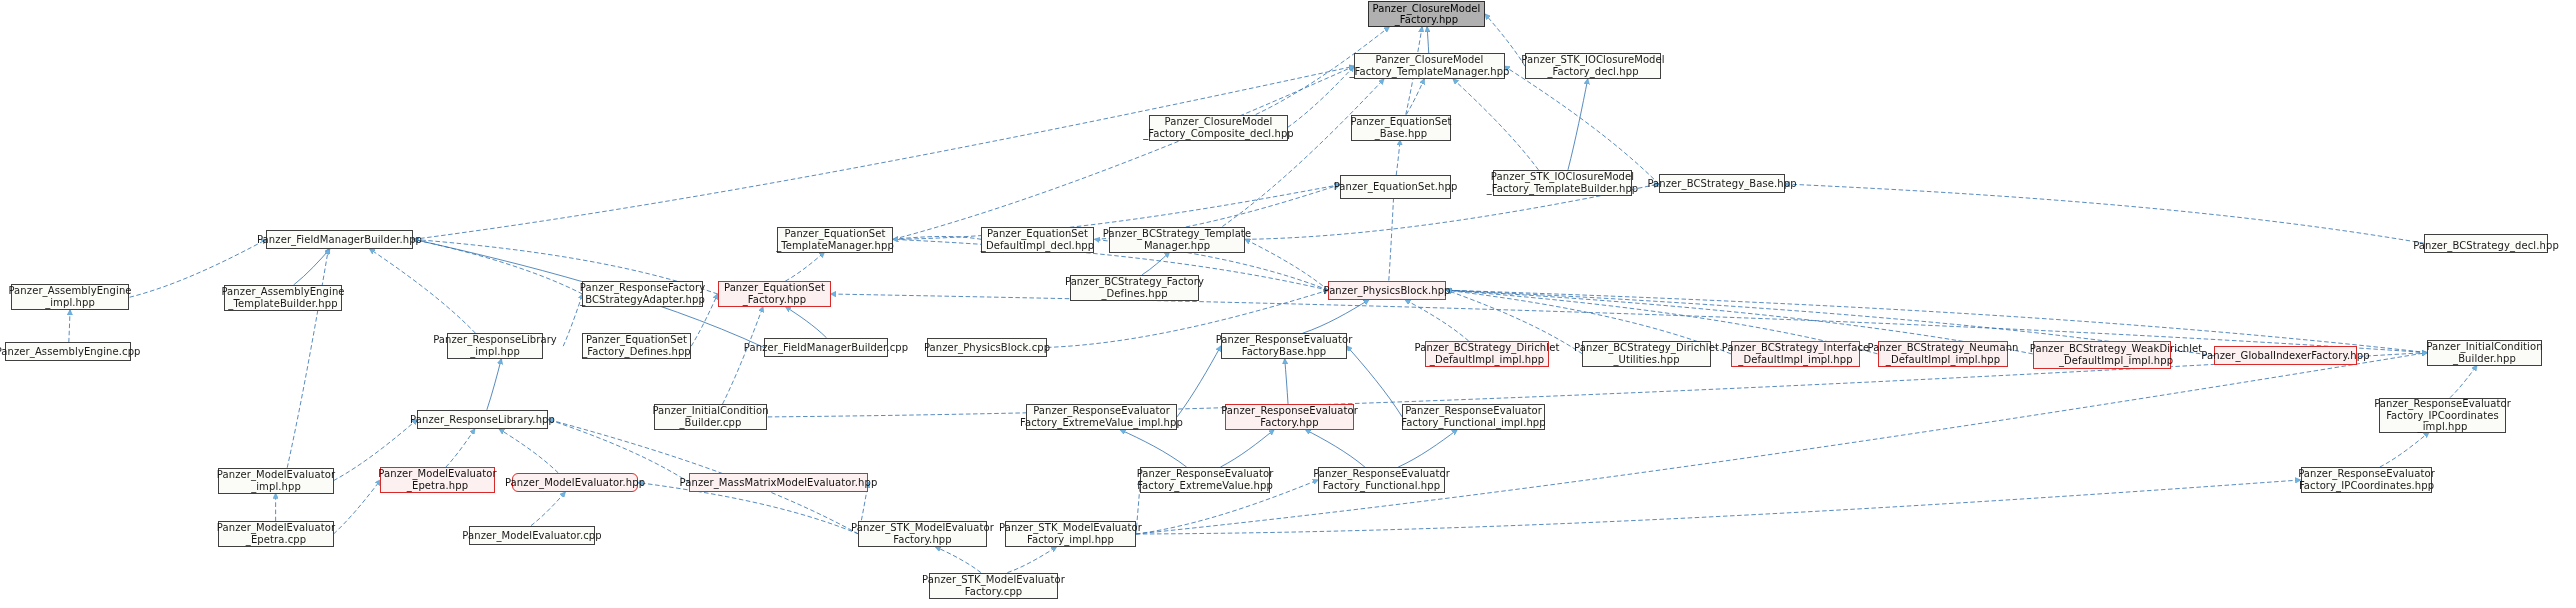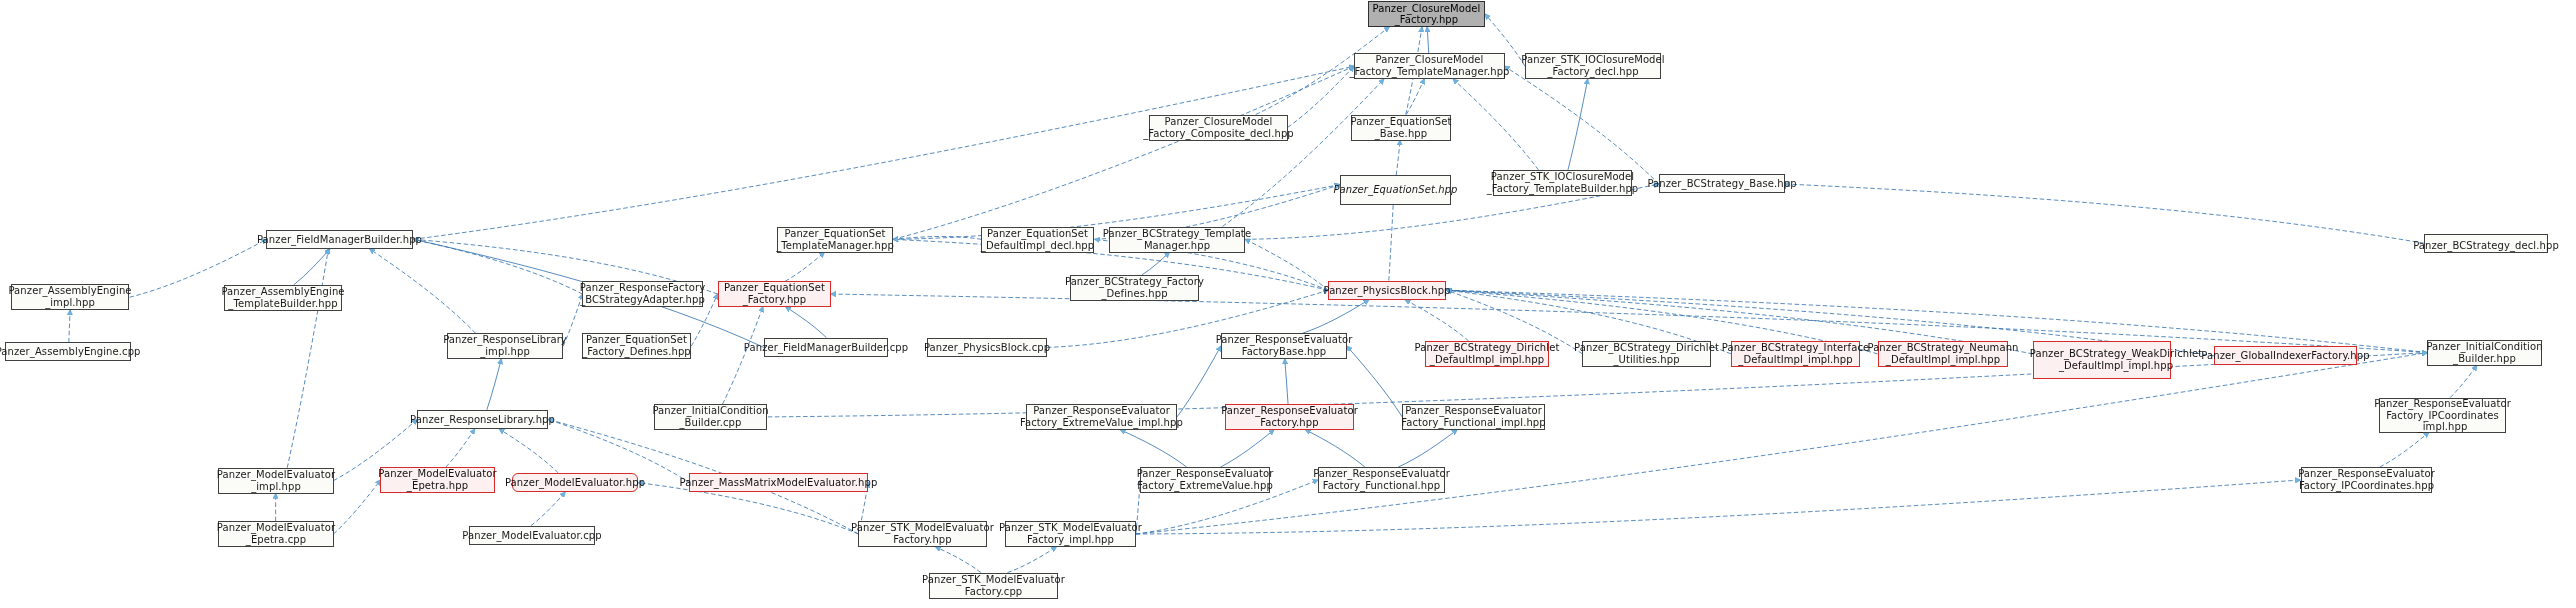--- a/index.html
+++ b/index.html
@@ -133,21 +133,21 @@
       <div class="node root" style="left: 1368px; top: 1.3px; width: 117px; height: 26px;"><span class="lbl">Panzer_ClosureModel
 _Factory.hpp</span></div>
       <div class="node" style="left: 1354px; top: 53px; width: 151px; height: 26px;"><span class="lbl">Panzer_ClosureModel
 _Factory_TemplateManager.hpp</span></div>
       <div class="node" style="left: 1525px; top: 53px; width: 136px; height: 26px;"><span class="lbl">Panzer_STK_IOClosureModel
 _Factory_decl.hpp</span></div>
       <div class="node" style="left: 1149px; top: 115px; width: 139px; height: 26px;"><span class="lbl">Panzer_ClosureModel
 _Factory_Composite_decl.hpp</span></div>
       <div class="node" style="left: 1351px; top: 115px; width: 100px; height: 26px;"><span class="lbl">Panzer_EquationSet
 _Base.hpp</span></div>
-      <div class="node" style="left: 1340px; top: 175px; width: 111px; height: 30px; font-style: italic;"><span class="lbl">Panzer_EquationSet.hpp</span></div>
+      <div class="node" style="left: 1340px; top: 175px; width: 111px; height: 24px;"><span class="lbl">Panzer_EquationSet.hpp</span></div>
       <div class="node" style="left: 1493px; top: 170px; width: 139px; height: 26px;"><span class="lbl">Panzer_STK_IOClosureModel
 _Factory_TemplateBuilder.hpp</span></div>
       <div class="node" style="left: 1659px; top: 174px; width: 126px; height: 19.3px;"><span class="lbl">Panzer_BCStrategy_Base.hpp</span></div>
       <div class="node" style="left: 266px; top: 230px; width: 147px; height: 19.3px;"><span class="lbl">Panzer_FieldManagerBuilder.hpp</span></div>
       <div class="node" style="left: 777px; top: 227px; width: 116px; height: 26px;"><span class="lbl">Panzer_EquationSet
 _TemplateManager.hpp</span></div>
       <div class="node" style="left: 981px; top: 227px; width: 113px; height: 26px;"><span class="lbl">Panzer_EquationSet
 _DefaultImpl_decl.hpp</span></div>
       <div class="node" style="left: 1109px; top: 227px; width: 136px; height: 26px;"><span class="lbl">Panzer_BCStrategy_Template
 Manager.hpp</span></div>
@@ -157,37 +157,37 @@
       <div class="node" style="left: 224px; top: 285px; width: 118px; height: 26px;"><span class="lbl">Panzer_AssemblyEngine
 _TemplateBuilder.hpp</span></div>
       <div class="node" style="left: 582px; top: 281px; width: 121px; height: 26px;"><span class="lbl">Panzer_ResponseFactory
 _BCStrategyAdapter.hpp</span></div>
       <div class="node hl" style="left: 718px; top: 281px; width: 113px; height: 26px;"><span class="lbl">Panzer_EquationSet
 _Factory.hpp</span></div>
       <div class="node" style="left: 1070px; top: 275px; width: 129px; height: 26px;"><span class="lbl">Panzer_BCStrategy_Factory
 _Defines.hpp</span></div>
       <div class="node hl" style="left: 1328px; top: 281px; width: 118px; height: 19.3px;"><span class="lbl">Panzer_PhysicsBlock.hpp</span></div>
       <div class="node" style="left: 5.1px; top: 342px; width: 126px; height: 19.3px;"><span class="lbl">Panzer_AssemblyEngine.cpp</span></div>
-      <div class="node" style="left: 447px; top: 333px; width: 116px; height: 26px;"><span class="lbl">Panzer_ResponseLibrary
+      <div class="node" style="left: 447px; top: 333px; width: 96px; height: 26px;"><span class="lbl">Panzer_ResponseLibrary
 _impl.hpp</span></div>
       <div class="node" style="left: 582px; top: 333px; width: 109px; height: 26px;"><span class="lbl">Panzer_EquationSet
 _Factory_Defines.hpp</span></div>
       <div class="node" style="left: 764px; top: 338px; width: 124px; height: 19.3px;"><span class="lbl">Panzer_FieldManagerBuilder.cpp</span></div>
       <div class="node" style="left: 927px; top: 338px; width: 120px; height: 19.3px;"><span class="lbl">Panzer_PhysicsBlock.cpp</span></div>
       <div class="node" style="left: 1221px; top: 333px; width: 126px; height: 26px;"><span class="lbl">Panzer_ResponseEvaluator
 FactoryBase.hpp</span></div>
       <div class="node hl" style="left: 1425px; top: 341px; width: 124px; height: 26px;"><span class="lbl">Panzer_BCStrategy_Dirichlet
 _DefaultImpl_impl.hpp</span></div>
       <div class="node" style="left: 1582px; top: 341px; width: 129px; height: 26px;"><span class="lbl">Panzer_BCStrategy_Dirichlet
 _Utilities.hpp</span></div>
       <div class="node hl" style="left: 1731px; top: 341px; width: 129px; height: 26px;"><span class="lbl">Panzer_BCStrategy_Interface
 _DefaultImpl_impl.hpp</span></div>
       <div class="node hl" style="left: 1878px; top: 341px; width: 130px; height: 26px;"><span class="lbl">Panzer_BCStrategy_Neumann
 _DefaultImpl_impl.hpp</span></div>
-      <div class="node hl" style="left: 2033px; top: 341px; width: 138px; height: 38px; padding-left: 30px;"><span class="lbl">Panzer_BCStrategy_WeakDirichlet
+      <div class="node hl" style="left: 2033px; top: 341px; width: 138px; height: 28px; padding-left: 30px;"><span class="lbl">Panzer_BCStrategy_WeakDirichlet
 _DefaultImpl_impl.hpp</span></div>
       <div class="node hl" style="left: 2214px; top: 346px; width: 143px; height: 19.3px;"><span class="lbl">Panzer_GlobalIndexerFactory.hpp</span></div>
       <div class="node" style="left: 2427px; top: 340px; width: 115px; height: 26px;"><span class="lbl">Panzer_InitialCondition
 _Builder.hpp</span></div>
       <div class="node" style="left: 417px; top: 410px; width: 131px; height: 19.3px;"><span class="lbl">Panzer_ResponseLibrary.hpp</span></div>
       <div class="node" style="left: 654px; top: 404px; width: 113px; height: 26px;"><span class="lbl">Panzer_InitialCondition
 _Builder.cpp</span></div>
       <div class="node" style="left: 1026px; top: 404px; width: 151px; height: 26px;"><span class="lbl">Panzer_ResponseEvaluator
 Factory_ExtremeValue_impl.hpp</span></div>
       <div class="node hl" style="left: 1225px; top: 404px; width: 129px; height: 26px;"><span class="lbl">Panzer_ResponseEvaluator

